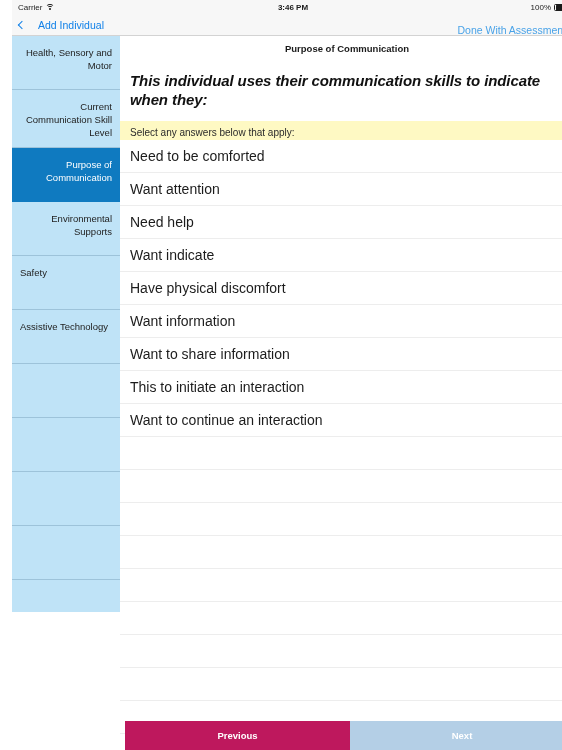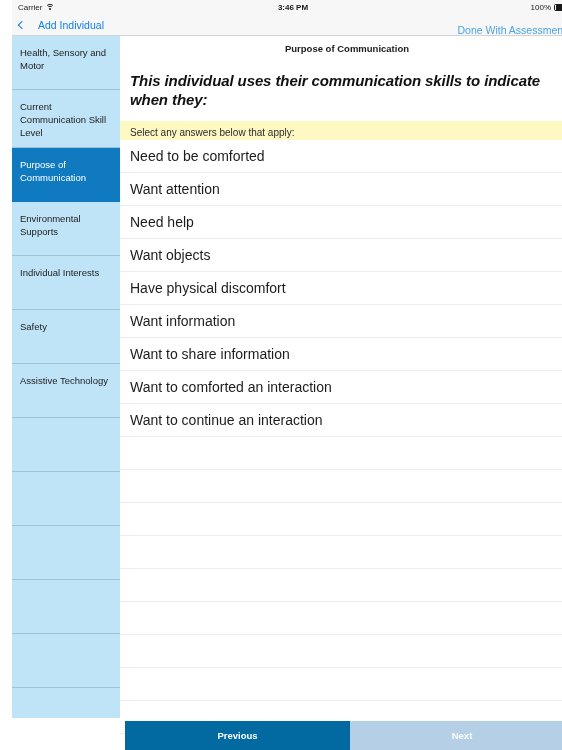--- a/index.html
+++ b/index.html
@@ -142,23 +142,24 @@
     color: #4aa3e8;
     font-size: 10.5px;
     cursor: pointer;
   }
 
   
   .sidebar {
     position: absolute;
     top: 36px; left: 0;
     width: 108px;
-    height: 682px;
+    height: 576px;
     background: #bfe3f7;
     overflow: hidden;
+    text-align: right;
   }
   .side-item {
     position: relative;
     min-height: 54px;
     padding: 10px 8px 8px 8px;
     border-bottom: 1px solid #9dc3da;
     font-size: 9.5px;
     line-height: 13px;
     color: #222222;
     cursor: pointer;
@@ -225,21 +226,21 @@
   .footer {
     position: absolute;
     bottom: 0;
     left: 113px;
     width: 449px;
     height: 29px;
     display: flex;
   }
   .btn-prev {
     flex: 0 0 225px;
-    background: #0369a1;
+    background: #be185d;
     color: #ffffff;
     font-size: 9.5px;
     font-weight: bold;
     display: flex;
     align-items: center;
     justify-content: center;
     cursor: pointer;
   }
   .btn-next {
     flex: 1;
@@ -293,23 +294,20 @@
       <div class="side-item">
         <span>Current Communication Skill Level</span>
       </div>
       <div class="side-item selected">
         <span>Purpose of Communication</span>
       </div>
       <div class="side-item">
         <span>Environmental Supports</span>
       </div>
       <div class="side-item">
-        <span>Individual Interests</span>
-      </div>
-      <div class="side-item">
         <span>Safety</span>
       </div>
       <div class="side-item">
         <span>Assistive Technology</span>
       </div>
       <div class="side-item empty">
         <span></span>
       </div>
       <div class="side-item empty">
         <span></span>
@@ -336,33 +334,33 @@
         <div class="answer-row">
           <span>Need to be comforted</span>
         </div>
         <div class="answer-row">
           <span>Want attention</span>
         </div>
         <div class="answer-row">
           <span>Need help</span>
         </div>
         <div class="answer-row">
-          <span>Want objects</span>
+          <span>Want indicate</span>
         </div>
         <div class="answer-row">
           <span>Have physical discomfort</span>
         </div>
         <div class="answer-row">
           <span>Want information</span>
         </div>
         <div class="answer-row">
           <span>Want to share information</span>
         </div>
         <div class="answer-row">
-          <span>Want to comforted an interaction</span>
+          <span>This to initiate an interaction</span>
         </div>
         <div class="answer-row">
           <span>Want to continue an interaction</span>
         </div>
         <div class="answer-row empty"></div>
         <div class="answer-row empty"></div>
         <div class="answer-row empty"></div>
         <div class="answer-row empty"></div>
         <div class="answer-row empty"></div>
         <div class="answer-row empty"></div>

